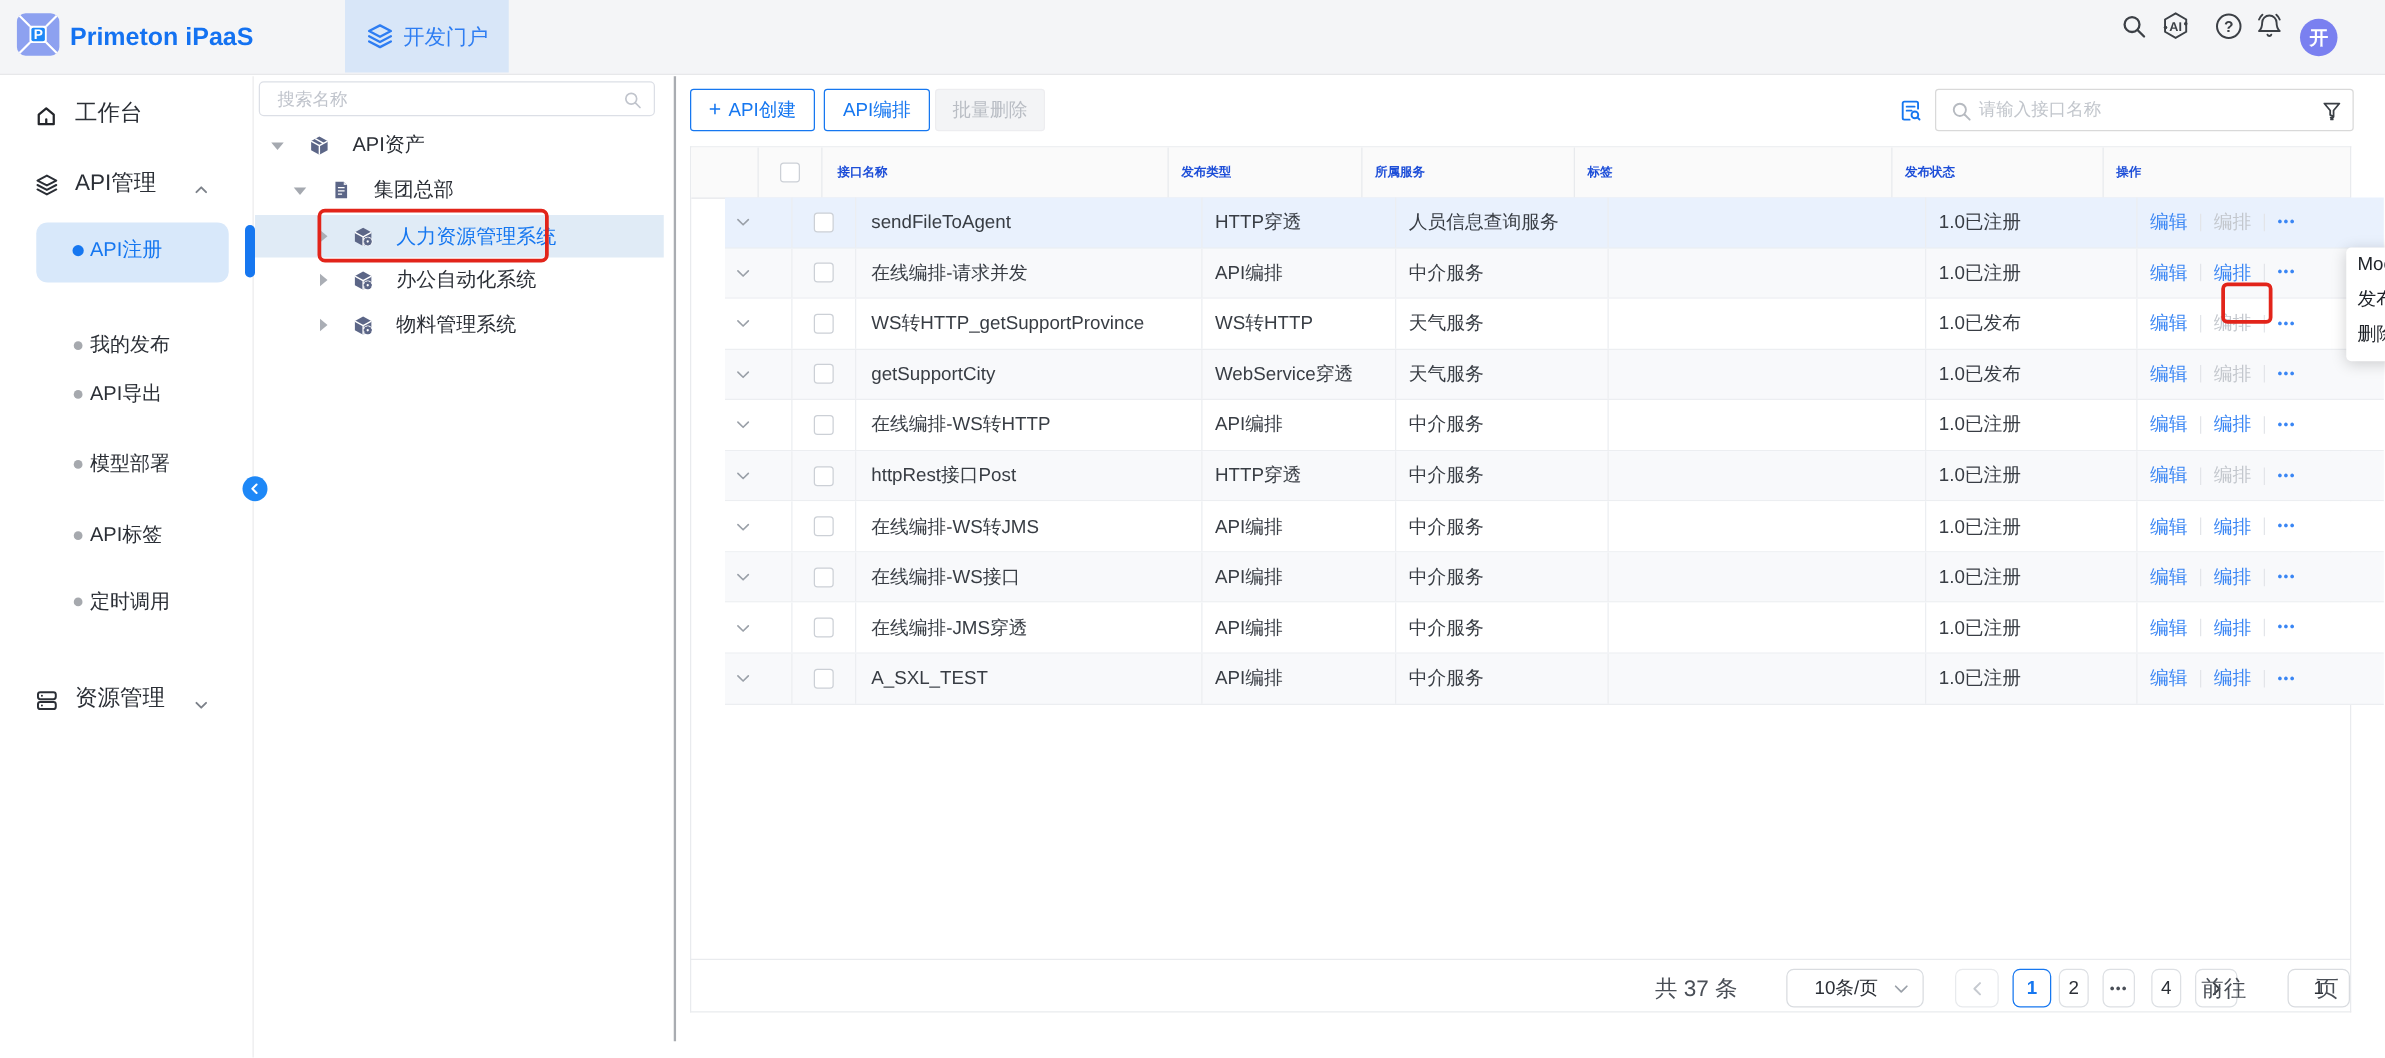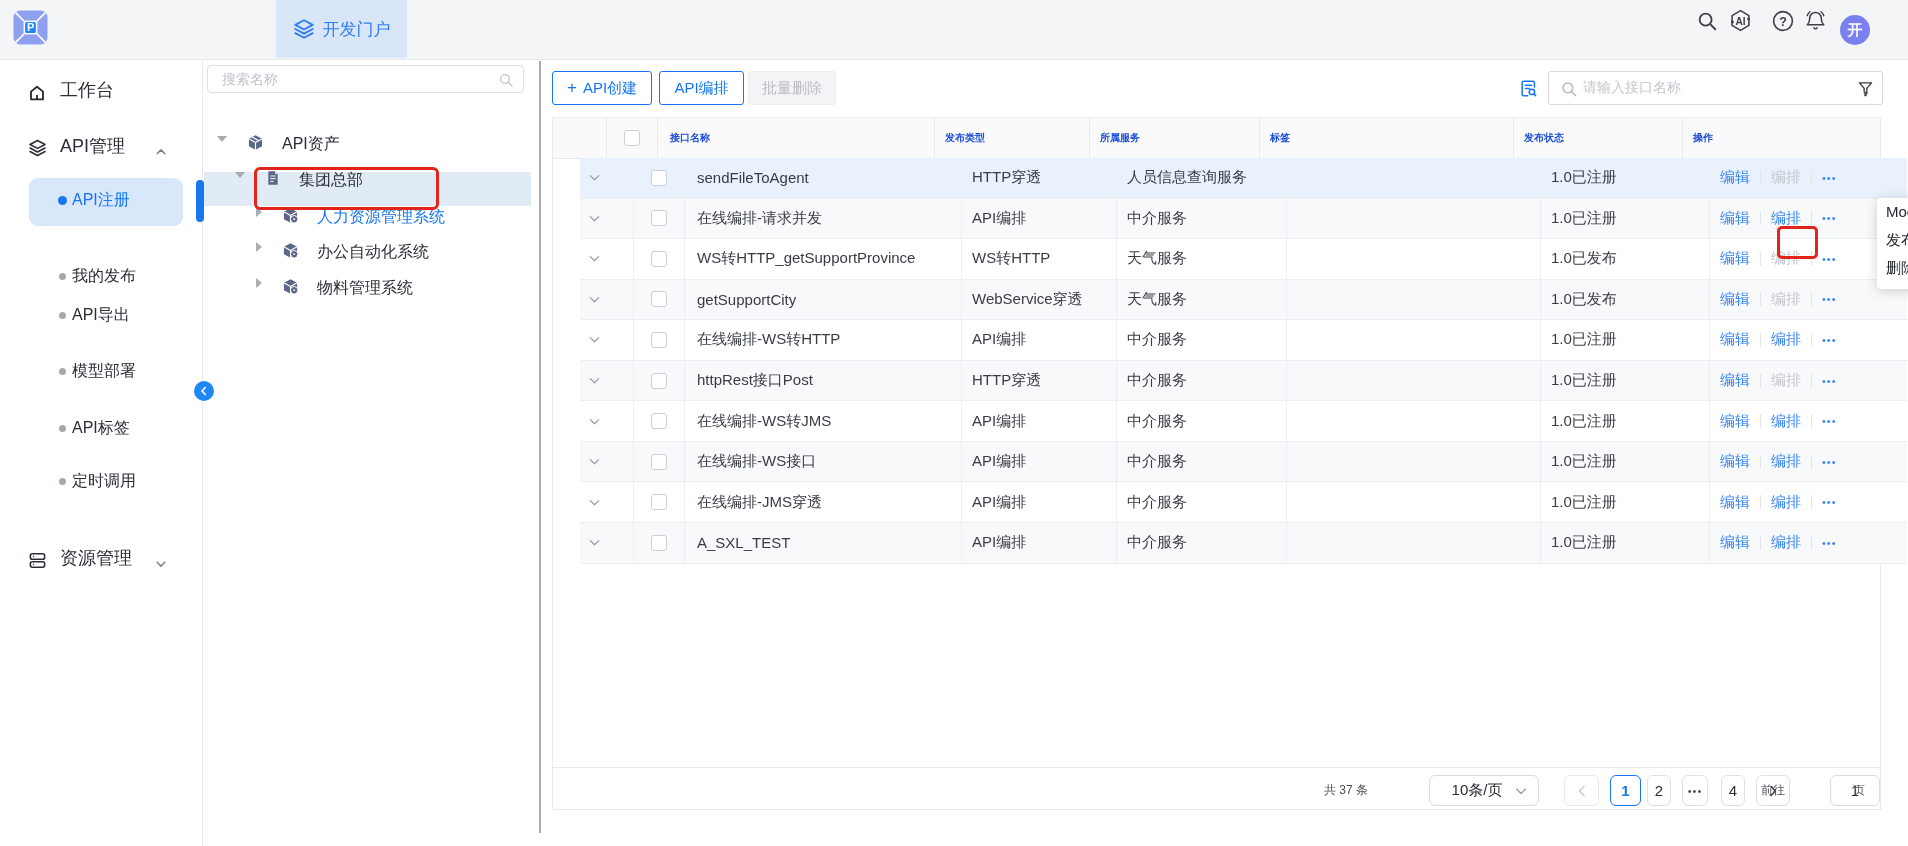--- a/index.html
+++ b/index.html
@@ -21,21 +21,21 @@
 .sub i { position:absolute; left:-13px; top:7.5px; width:7px; height:7px; border-radius:50%; background:#a6a9ae; }
 #pill { position:absolute; left:29px; top:177.5px; width:154px; height:48px; border-radius:9px; background:#d8e8fa; }
 #bluebar { position:absolute; left:196px; top:180px; width:8px; height:42px; border-radius:4px; background:#1677f0; z-index:5; }
 #collapse { position:absolute; left:194px; top:381px; width:20px; height:20px; border-radius:50%; background:#1e88f7; z-index:6; display:flex; align-items:center; justify-content:center; }
 
 #tree { position:absolute; left:204px; top:61px; width:334px; height:785px; background:#fff; }
 #splitter { position:absolute; left:538.5px; top:61px; width:2.5px; height:772px; background:#a9acb1; }
 #tsearch { position:absolute; left:207px; top:64.5px; width:317px; height:28.5px; border:1px solid #dcdfe6; border-radius:4px; background:#fff; }
 #tsearch span { position:absolute; left:14px; top:5px; font-size:14px; color:#c0c4cc; }
 #tsearch svg { position:absolute; right:9px; top:6px; }
-.tnode { position:absolute; height:34px; display:flex; align-items:flex-start; font-size:16px; color:#2b2f36; gap:20px;margin-top:35px; }
+.tnode { position:absolute; height:34px; display:flex; align-items:center; font-size:16px; color:#2b2f36; gap:20px; }
 .car-exp { width:0; height:0; border-left:5.5px solid transparent; border-right:5.5px solid transparent; border-top:6.5px solid #a5a9b0; margin-top:2px; }
 .car-col { width:0; height:0; border-top:5.5px solid transparent; border-bottom:5.5px solid transparent; border-left:6.5px solid #aaaeb5; }
 #treesel { position:absolute; left:204px; top:172px; width:327px; height:34px; background:#e0ebf6; }
 #redbox1 { position:absolute; left:254px; top:167px; width:185px; height:43px; border:3.5px solid #e2241a; border-radius:6px; z-index:9; }
 
 #main { position:absolute; left:541px; top:61px; width:1367px; height:785px; background:#fff; }
 .btn { position:absolute; top:71px; height:34px; border:1px solid #1677f0; border-radius:3px; background:#fff; color:#1677f0; font-size:15px; display:flex; align-items:center; justify-content:center; }
 #btn3 { border:1px solid #ededf0; background:#f3f4f6; color:#b9bdc4; }
 #isearch { position:absolute; left:1548px; top:71px; width:335px; height:34px; border:1px solid #d9d9d9; border-radius:3px; background:#fff; }
 #isearch .ph { position:absolute; left:34px; top:7px; font-size:14px; color:#c2c6cc; }
@@ -63,32 +63,33 @@
 .lkd { color:#c3c7cd; }
 .vsep { width:1px; height:14px; background:#e3e5e9; margin:0 10px; }
 .dots { color:#3a86f4; font-size:11px; letter-spacing:1px; }
 
 #dd { position:absolute; left:1877px; top:198px; width:53px; height:91px; background:#fff; border-radius:4px; box-shadow:0 2px 12px rgba(0,0,0,.18); z-index:8; padding-top:0; }
 #dd div { height:28px; line-height:28px; padding-left:9px; font-size:15px; color:#1f2329; }
 #redbox2 { position:absolute; left:1777px; top:226px; width:41px; height:33px; border:3.2px solid #e2241a; border-radius:5px; z-index:9; }
 
 #pager { position:absolute; left:552px; top:767px; width:1329px; height:43px; border-top:1px solid #e9ebee; }
 .pbox { position:absolute; top:775px; height:31px; border:1px solid #dde0e4; border-radius:6px; background:#fff; display:flex; align-items:center; justify-content:center; font-size:15px; color:#2b2f36;margin-left:35px; }
-.ptxt { position:absolute; top:775px; height:31px; display:flex; align-items:center; font-size:12px; color:#4a4f57; }
+.ptxt { position:absolute; top:775px; height:31px; display:flex; align-items:center; font-size:18px; color:#4a4f57; }
 </style></head>
 <body>
 
 <div id="header">
   <div id="logo"><svg width="35" height="35" viewBox="0 0 35 35">
         <rect x="0.5" y="0.5" width="34" height="34" rx="7" fill="#8da1f0"></rect>
         <path d="M2.6 2.6 11 11M32.4 2.6 24 11M2.6 32.4 11 24M32.4 32.4 24 24" stroke="#fff" stroke-width="1.7" fill="none"></path>
         <rect x="10.6" y="10.6" width="13.8" height="13.8" fill="#fff"></rect>
         <rect x="12.1" y="12.1" width="10.8" height="10.8" rx="1.5" fill="#1e88f7"></rect>
         <text x="17.6" y="21.3" font-size="11" font-weight="bold" fill="#fff" text-anchor="middle" font-family="Liberation Sans,sans-serif">P</text>
       </svg></div>
+  <div id="brand">Primeton iPaaS</div>
   <div id="tab"><svg width="22" height="22" viewBox="0 0 24 24" fill="none" stroke="#2e7df2" stroke-width="2" stroke-linejoin="round" stroke-linecap="round">
         <path d="M12 2.5 21.5 7.5 12 12.5 2.5 7.5Z"></path>
         <path d="M2.5 12 12 17l9.5-5"></path>
         <path d="M2.5 16.5 12 21.5l9.5-5"></path>
       </svg>开发门户</div>
   <div class="hic" style="left:1694px">
       <svg width="22" height="22" viewBox="0 0 24 24" fill="none" stroke="#3c4046" stroke-width="2" stroke-linecap="round">
         <circle cx="10.5" cy="10.5" r="6.5"></circle>
         <path d="M15.5 15.5 21 21"></path>
       </svg>

